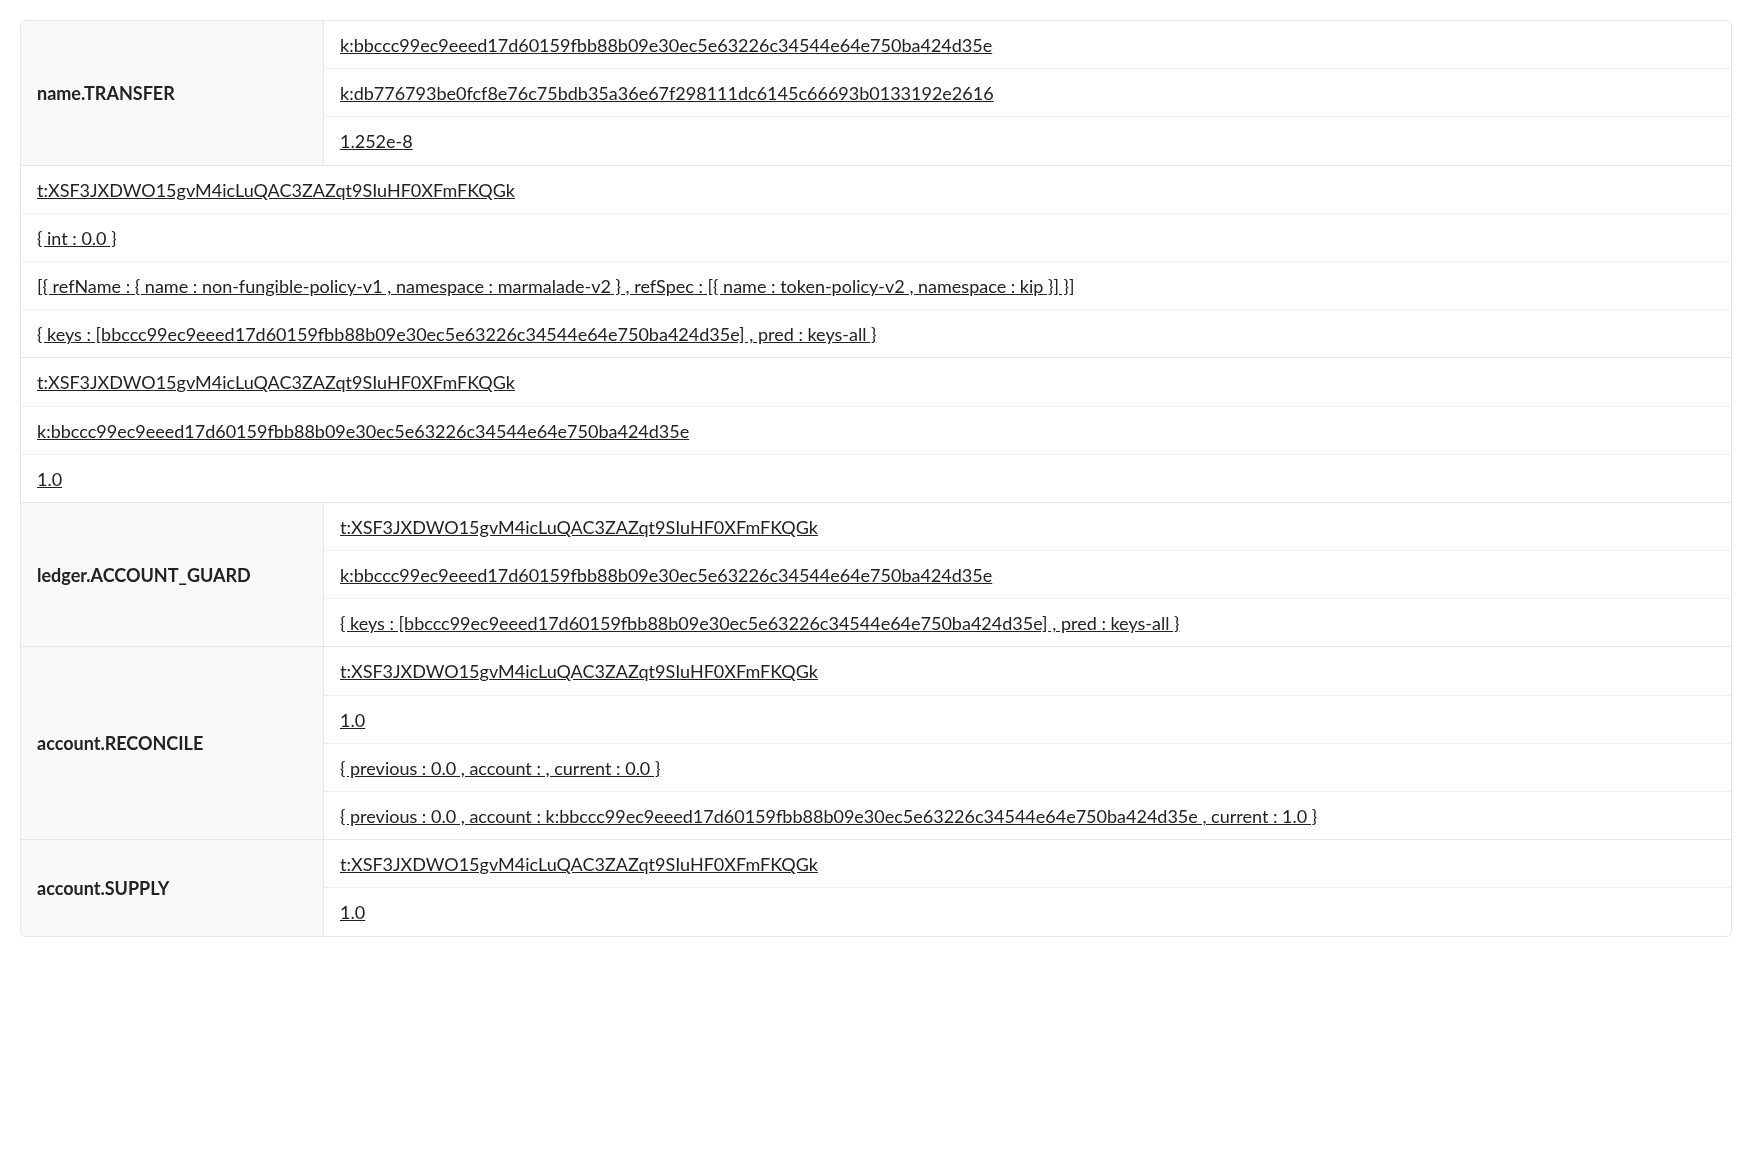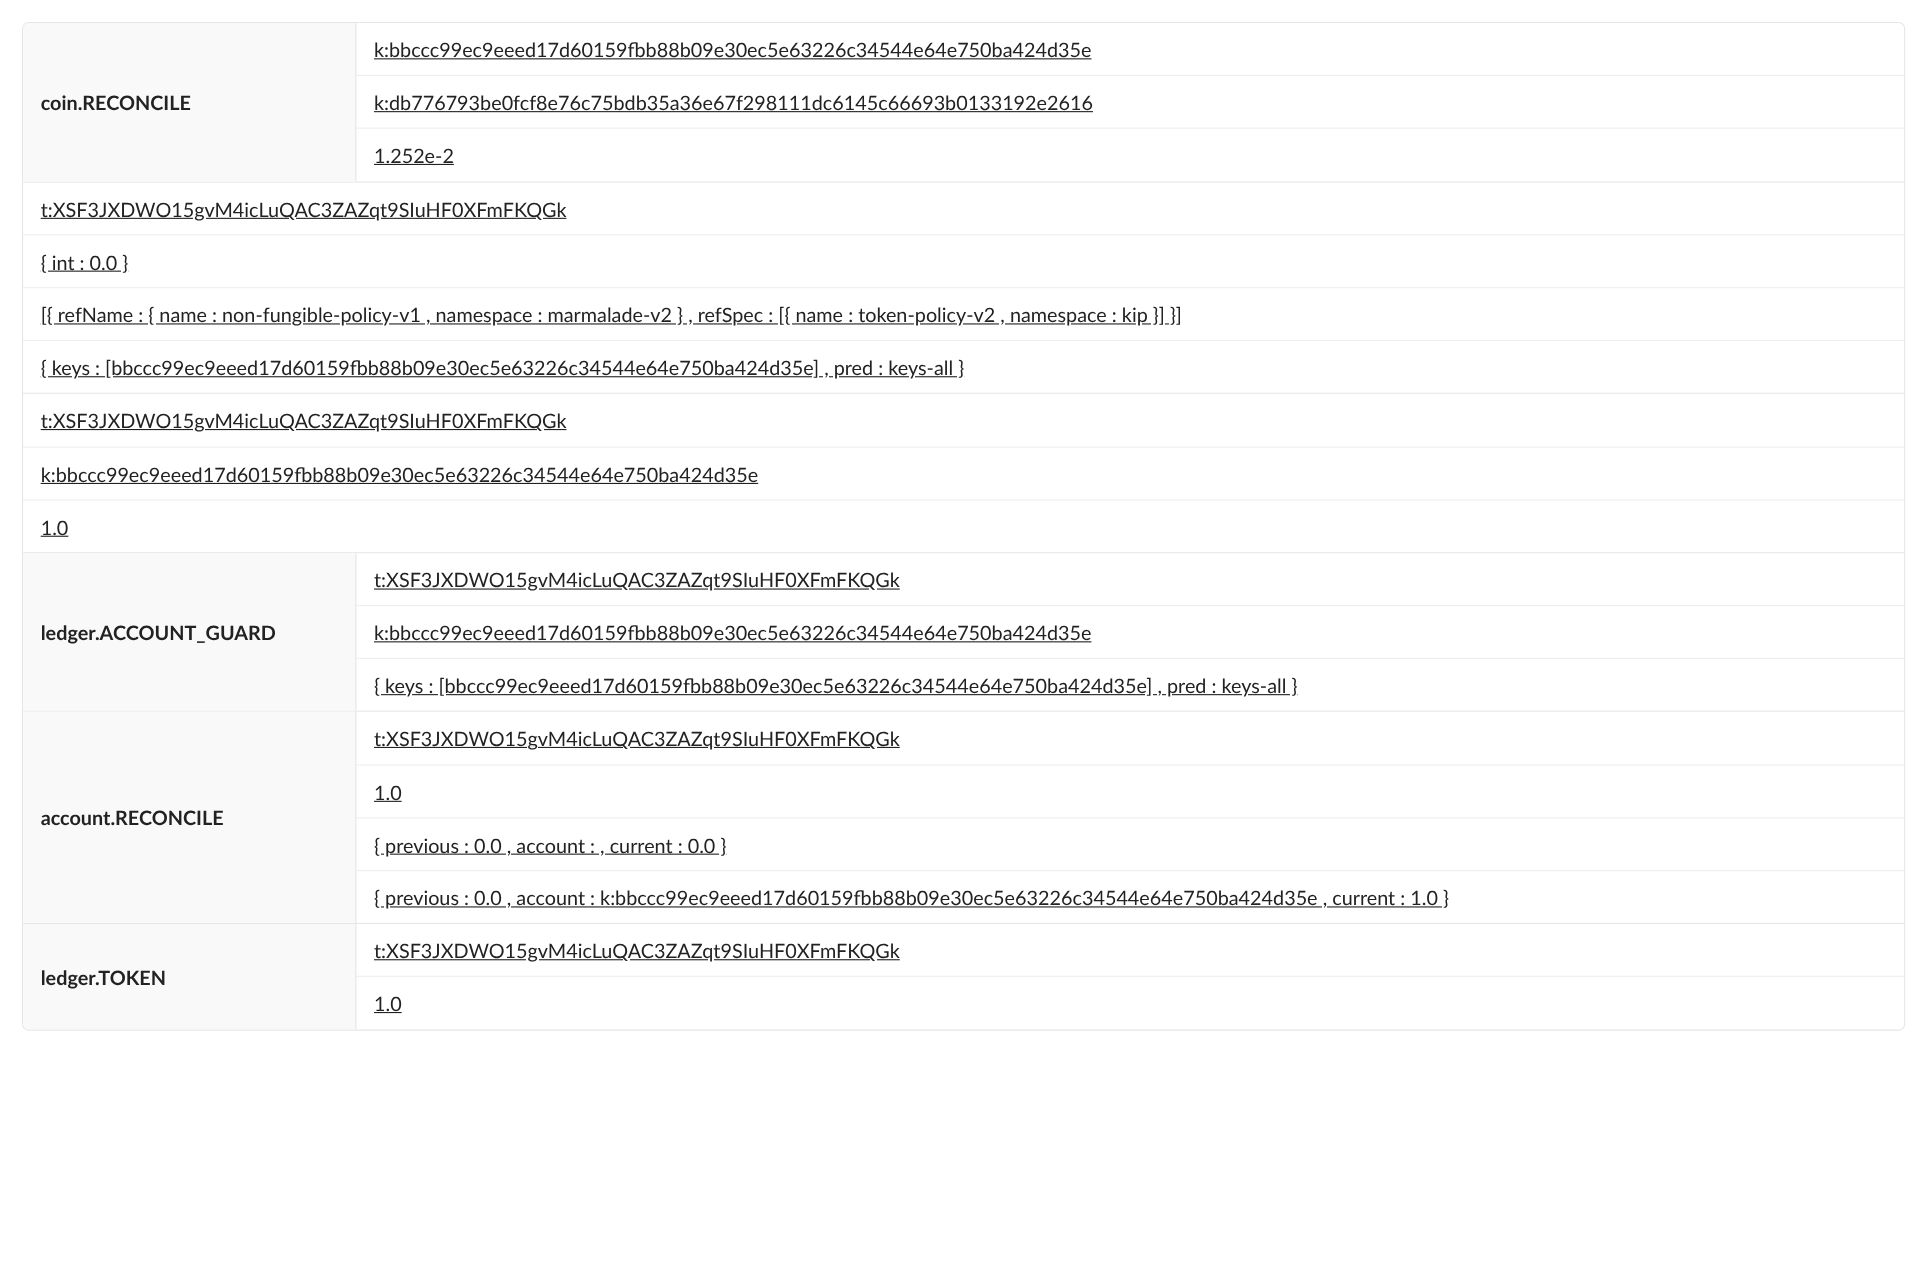--- a/index.html
+++ b/index.html
@@ -49,25 +49,25 @@
   }
   .value-line:last-child {
     border-bottom: none;
   }
 </style>
 </head>
 <body>
 
 <div class="table" id="table-root">
     <div class="row">
-      <div class="label-cell">coin.RECONCILE</div>
+      <div class="label-cell">name.TRANSFER</div>
       <div class="values-cell">
         <div class="value-line">k:bbccc99ec9eeed17d60159fbb88b09e30ec5e63226c34544e64e750ba424d35e</div>
         <div class="value-line">k:db776793be0fcf8e76c75bdb35a36e67f298111dc6145c66693b0133192e2616</div>
-        <div class="value-line">1.252e-2</div>
+        <div class="value-line">1.252e-8</div>
       </div>
     </div>
     <div class="row">
       <div class="values-cell">
         <div class="value-line">t:XSF3JXDWO15gvM4icLuQAC3ZAZqt9SIuHF0XFmFKQGk</div>
         <div class="value-line">{ int : 0.0 }</div>
         <div class="value-line">[{ refName : { name : non-fungible-policy-v1 , namespace : marmalade-v2 } , refSpec : [{ name : token-policy-v2 , namespace : kip }] }]</div>
         <div class="value-line">{ keys : [bbccc99ec9eeed17d60159fbb88b09e30ec5e63226c34544e64e750ba424d35e] , pred : keys-all }</div>
       </div>
     </div>
@@ -89,19 +89,19 @@
     <div class="row">
       <div class="label-cell">account.RECONCILE</div>
       <div class="values-cell">
         <div class="value-line">t:XSF3JXDWO15gvM4icLuQAC3ZAZqt9SIuHF0XFmFKQGk</div>
         <div class="value-line">1.0</div>
         <div class="value-line">{ previous : 0.0 , account : , current : 0.0 }</div>
         <div class="value-line">{ previous : 0.0 , account : k:bbccc99ec9eeed17d60159fbb88b09e30ec5e63226c34544e64e750ba424d35e , current : 1.0 }</div>
       </div>
     </div>
     <div class="row">
-      <div class="label-cell">ledger.TOKEN</div>
+      <div class="label-cell">account.SUPPLY</div>
       <div class="values-cell">
         <div class="value-line">t:XSF3JXDWO15gvM4icLuQAC3ZAZqt9SIuHF0XFmFKQGk</div>
         <div class="value-line">1.0</div>
       </div>
     </div>
   </div>
 
 </body></html>

